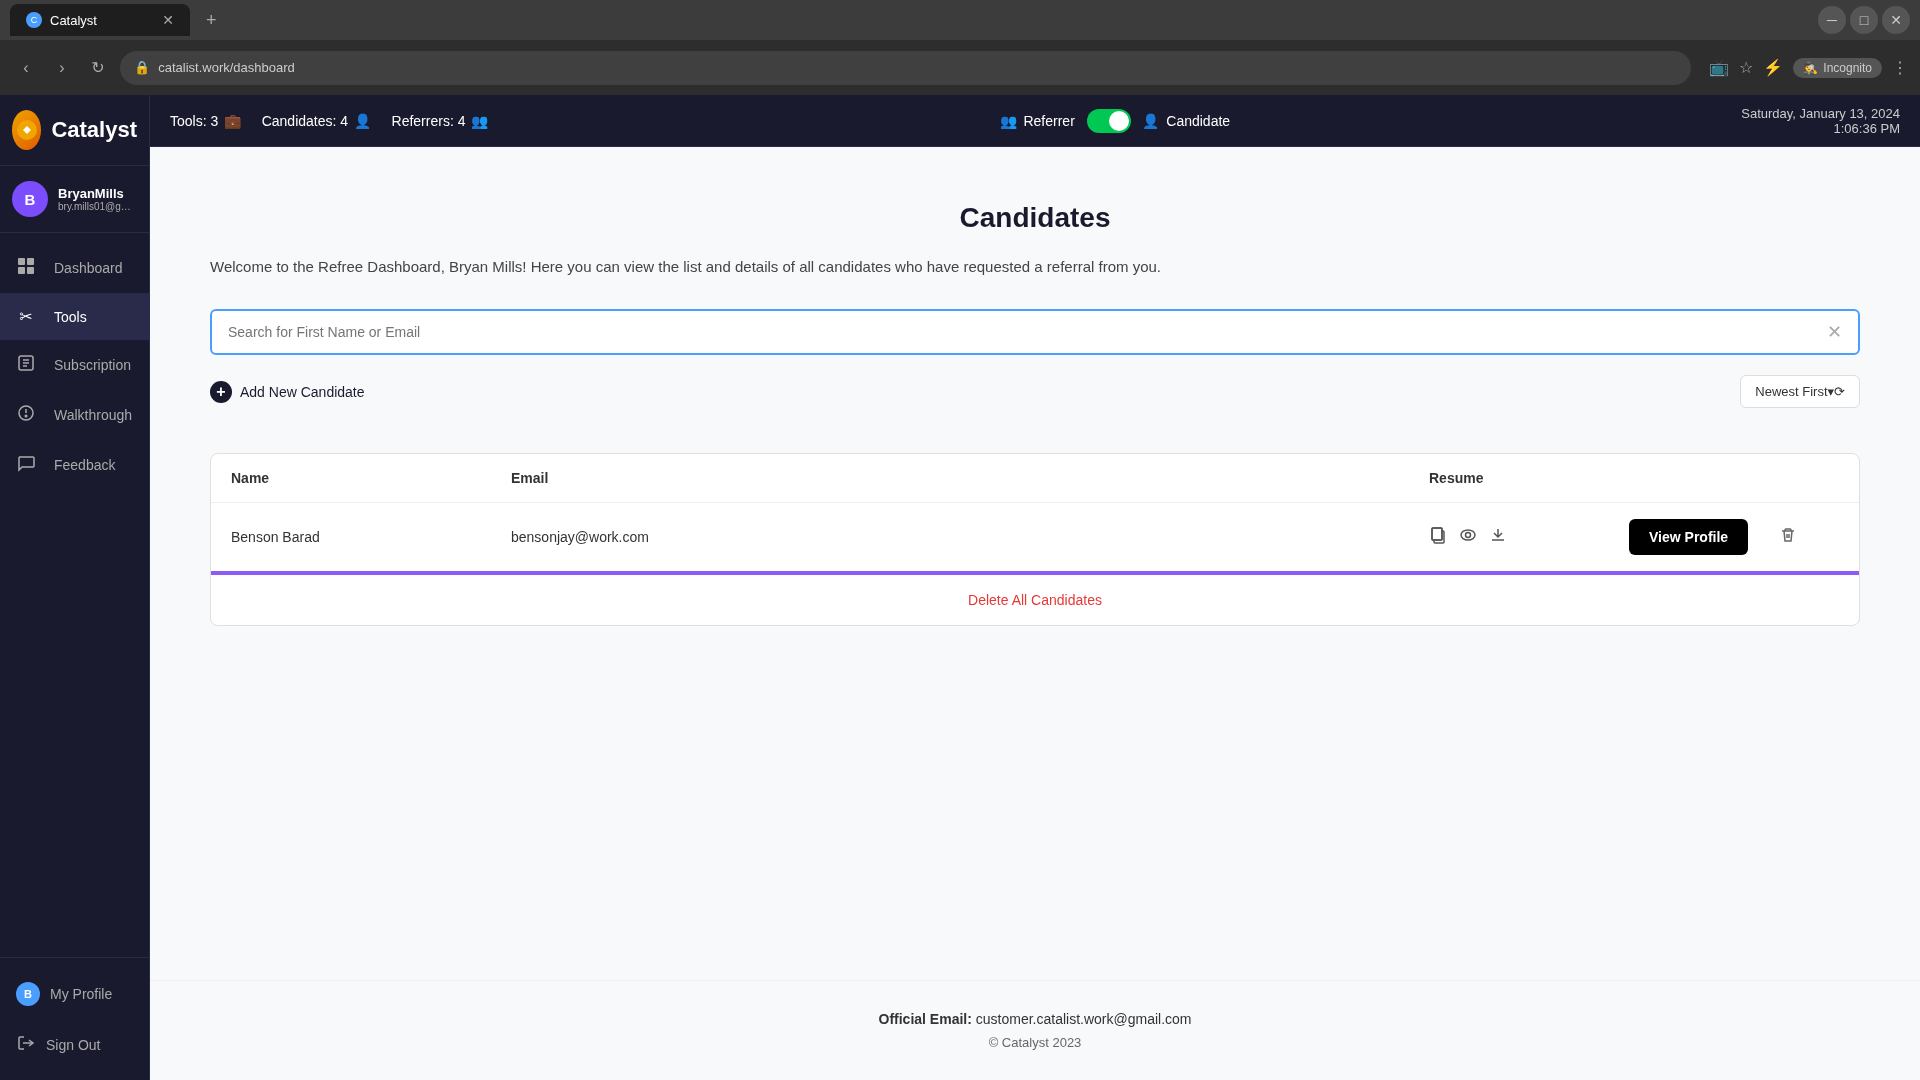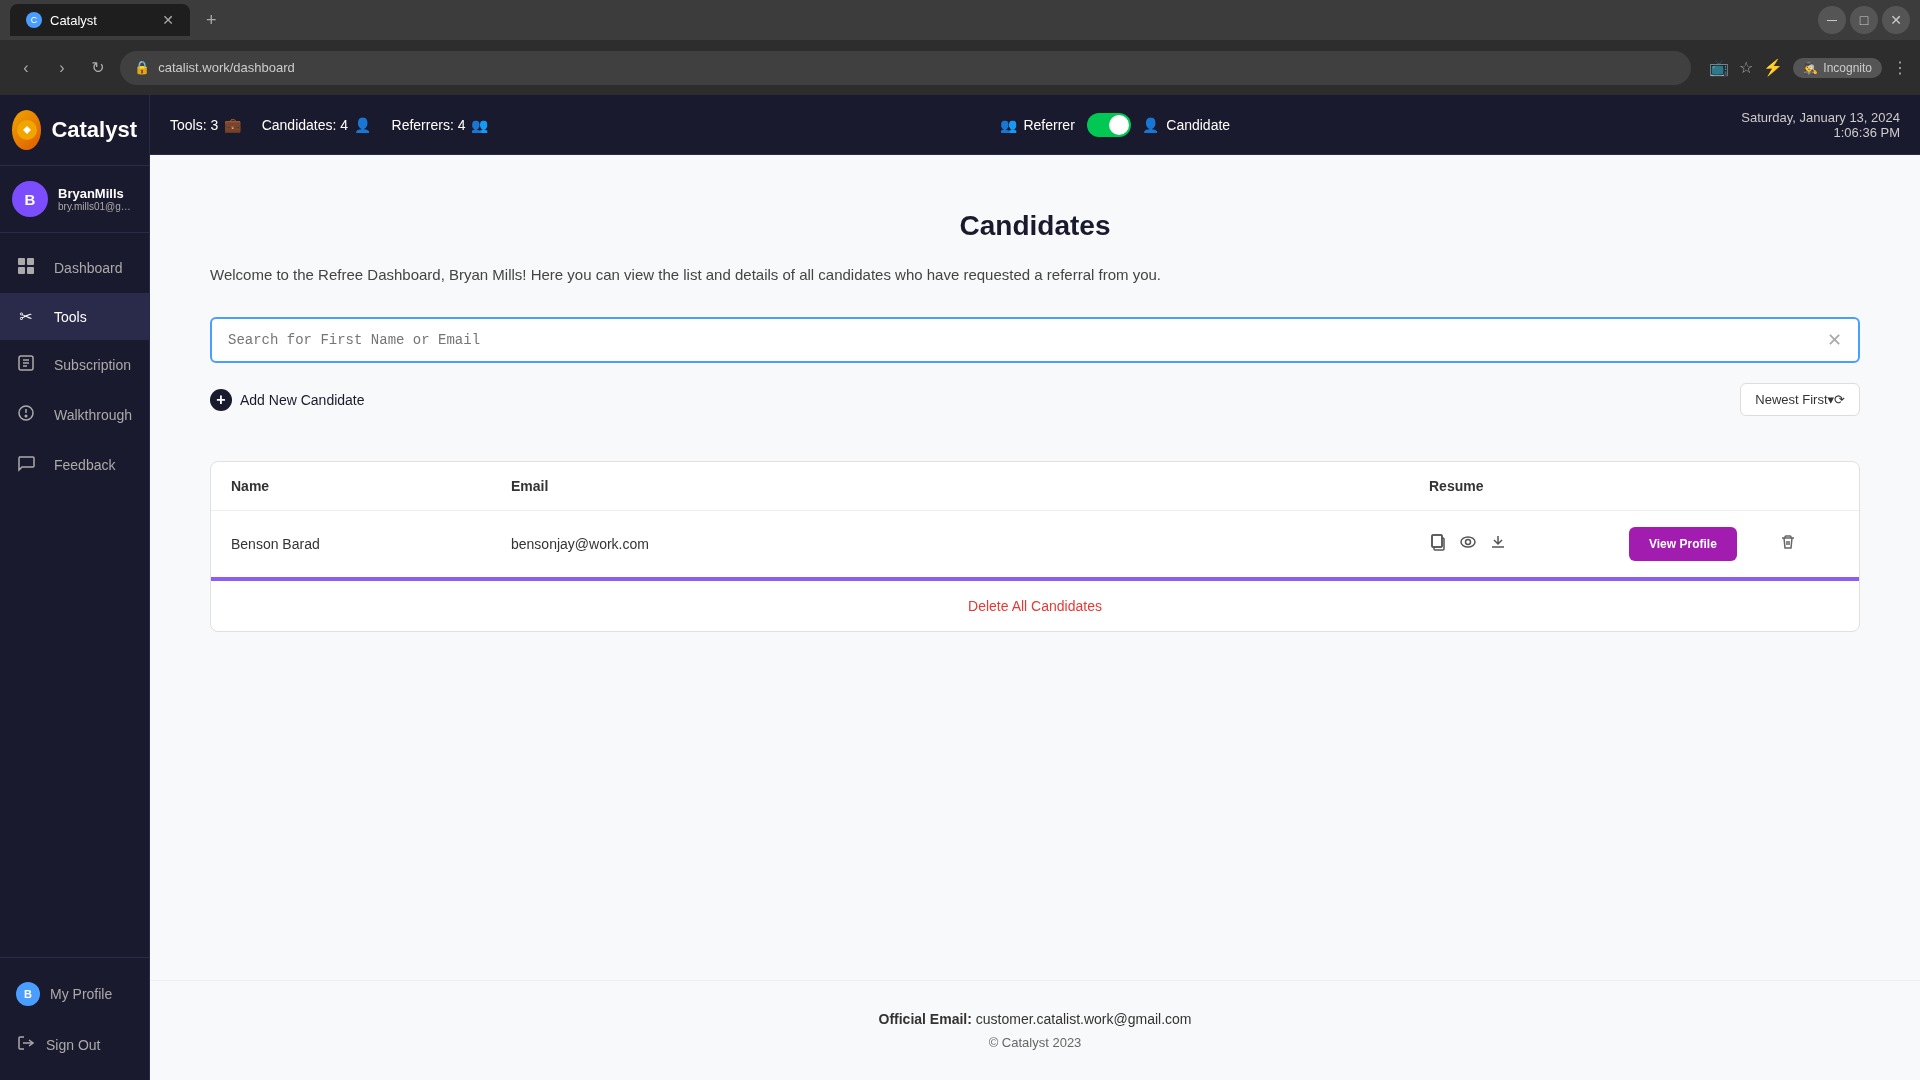--- a/index.html
+++ b/index.html
@@ -39,53 +39,53 @@
     .sidebar-nav { flex: 1; padding: 10px 0; }
     .nav-item { display: flex; align-items: center; gap: 18px; padding: 14px 16px; cursor: pointer; color: #aaa; font-size: 14px; transition: background 0.2s; }
     .nav-item.active { background: #2a2a4a; color: #fff; }
     .nav-icon { font-size: 16px; width: 20px; text-align: center; }
     .sidebar-bottom { padding: 10px 0; border-top: 1px solid #2a2a4a; }
     .my-profile-item { display: flex; align-items: center; gap: 10px; padding: 14px 16px; cursor: pointer; color: #aaa; font-size: 14px; }
     .my-profile-avatar { width: 24px; height: 24px; background: #4a9eff; border-radius: 50%; display: flex; align-items: center; justify-content: center; font-size: 11px; color: white; font-weight: bold; }
     .sign-out-item { display: flex; align-items: center; gap: 10px; padding: 14px 16px; cursor: pointer; color: #aaa; font-size: 14px; }
 
     
-    .header-bar { background: #1a1a2e; border-bottom: 1px solid #2a2a4a; padding: 0 20px; height: 60px; display: flex; align-items: center; justify-content: space-between; }
+    .header-bar { background: #1a1a2e; border-bottom: 1px solid #2a2a4a; padding: 0 20px; height: 52px; display: flex; align-items: center; justify-content: space-between; }
     .header-stats { display: flex; gap: 20px; align-items: center; }
     .stat-item { display: flex; align-items: center; gap: 6px; font-size: 14px; color: #fff; }
     .header-toggle { display: flex; align-items: center; gap: 12px; }
     .toggle-label { font-size: 14px; color: #fff; display: flex; align-items: center; gap: 6px; }
     .toggle-switch { width: 44px; height: 24px; background: #00c853; border-radius: 12px; position: relative; cursor: pointer; }
     .toggle-knob { width: 20px; height: 20px; background: white; border-radius: 50%; position: absolute; top: 2px; right: 2px; }
     .header-datetime { font-size: 13px; color: #ccc; text-align: right; }
 
     
     .main-content { flex: 1; background: #f8f9fa; overflow-y: auto; display: flex; flex-direction: column; }
     .content-area { padding: 55px 60px; flex: 1; }
 
     .page-title { font-size: 28px; font-weight: 700; color: #1a1a2e; text-align: center; margin-bottom: 20px; }
     .page-description { font-size: 15px; color: #444; margin-bottom: 30px; line-height: 1.6; margin-top: 21px; }
 
     .search-bar { display: flex; align-items: center; border: 2px solid #4a9eff; border-radius: 6px; padding: 10px 16px; margin-bottom: 20px; background: white; }
-    .search-input { flex: 1; border: none; outline: none; font-size: 14px; color: #666; background: transparent; font-family: Liberation Mono, monospace; }
+    .search-input { flex: 1; border: none; outline: none; font-size: 14px; color: #666; background: transparent; }
     .search-clear { color: #aaa; cursor: pointer; font-size: 18px; }
 
     .candidates-toolbar { display: flex; align-items: center; justify-content: space-between; margin-bottom: 20px; }
     .add-candidate-btn { display: flex; align-items: center; gap: 8px; color: #1a1a2e; font-size: 14px; cursor: pointer; font-weight: 500; }
     .add-icon { width: 22px; height: 22px; background: #1a1a2e; border-radius: 50%; color: white; display: flex; align-items: center; justify-content: center; font-size: 16px; font-weight: bold; }
     .sort-dropdown { display: flex; align-items: center; gap: 0; border: 1px solid #ddd; border-radius: 6px; padding: 8px 14px; background: white; cursor: pointer; font-size: 13px; color: #333; }
 
     .candidates-table { background: white; border: 1px solid #e0e0e0; border-radius: 8px; overflow: hidden; margin-top: 45px; }
     .table-header { display: grid; grid-template-columns: 280px 1fr 200px 150px 60px; padding: 16px 20px; border-bottom: 1px solid #eee; }
     .th { font-size: 14px; font-weight: 600; color: #333; }
     .table-row { display: grid; grid-template-columns: 280px 1fr 200px 150px 60px; padding: 16px 20px; align-items: center; border-bottom: 4px solid #8b5cf6; }
     .td { font-size: 14px; color: #333; }
     .resume-actions { display: flex; align-items: center; gap: 12px; }
     .resume-btn { background: none; border: none; cursor: pointer; color: #555; font-size: 16px; }
-    .view-profile-btn { background: #a21caf; color: white; border: none; border-radius: 6px; padding: 10px 20px; font-size: 12px; font-weight: 600; cursor: pointer; white-space: nowrap; }
+    .view-profile-btn { background: #000000; color: white; border: none; border-radius: 6px; padding: 10px 20px; font-size: 14px; font-weight: 600; cursor: pointer; white-space: nowrap; }
     .delete-row-btn { background: none; border: none; cursor: pointer; color: #666; font-size: 16px; }
 
     .delete-all-row { padding: 16px 20px; text-align: center; }
     .delete-all-btn { background: none; border: none; color: #e53935; font-size: 14px; cursor: pointer; }
 
     
     .page-footer { background: #f8f9fa; padding: 30px; text-align: center; border-top: 1px solid #eee; }
     .footer-email { font-size: 14px; color: #333; margin-bottom: 8px; }
     .footer-email strong { font-weight: 600; }
     .footer-copy { font-size: 13px; color: #666; }

